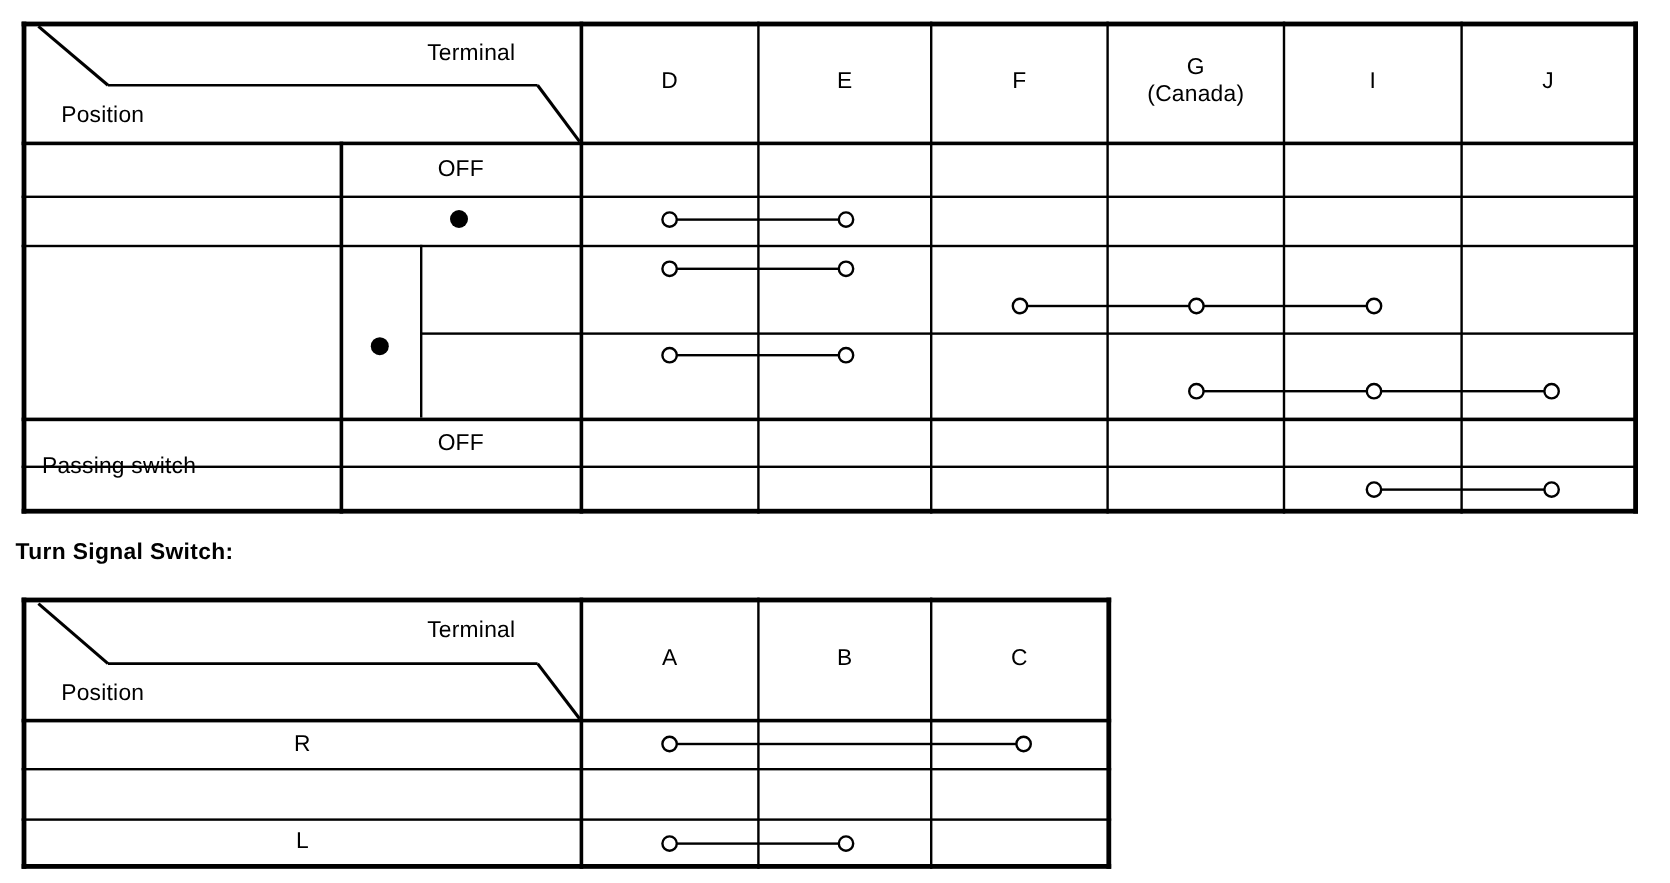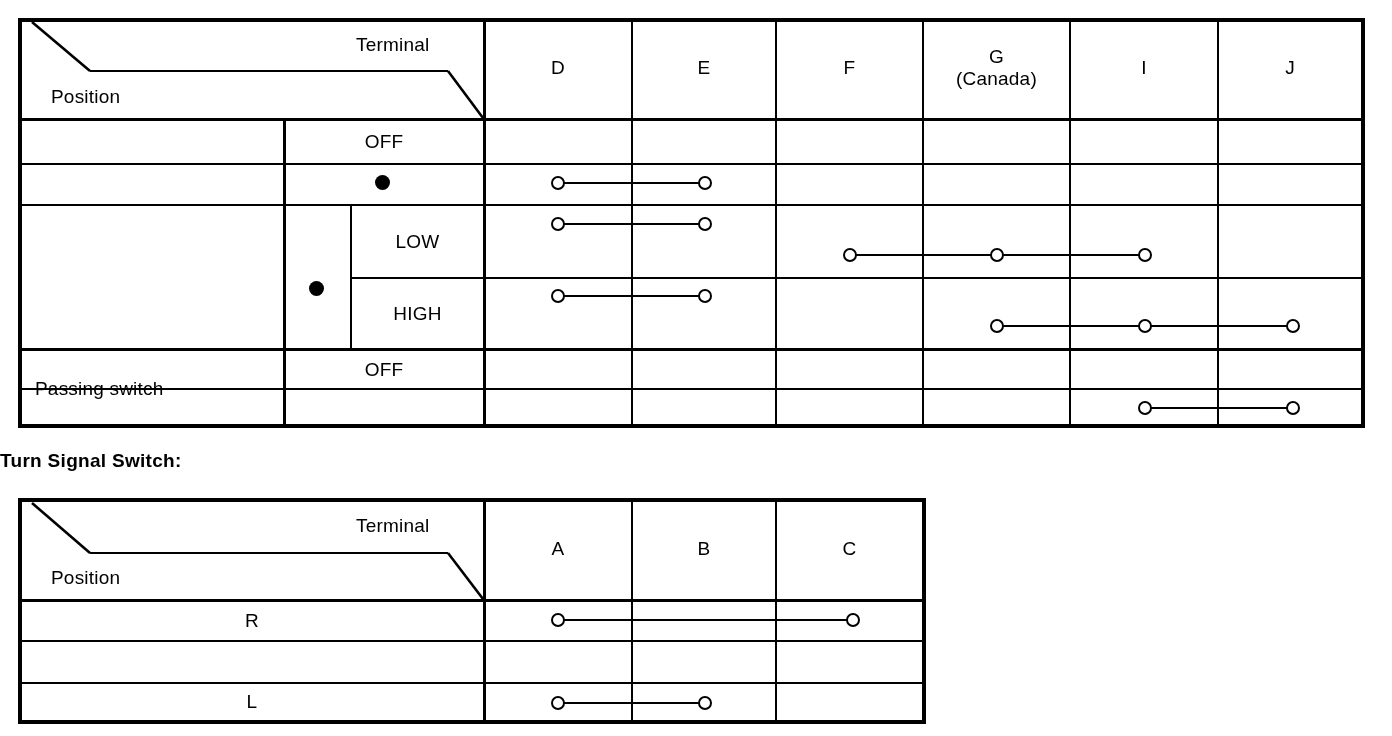--- a/index.html
+++ b/index.html
@@ -134,22 +134,20 @@
     <div class="cell-text" style="left:615px;  top:0; width:142px; height:100px;">E</div>
     <div class="cell-text" style="left:759px;  top:0; width:145px; height:100px;">F</div>
     <div class="cell-text" style="left:906px;  top:0; width:145px; height:100px;">G
 (Canada)</div>
     <div class="cell-text" style="left:1053px; top:0; width:146px; height:100px;">I</div>
     <div class="cell-text" style="left:1201px; top:0; width:142px; height:100px;">J</div>
 
     <div class="cell-text left" style="left:3px; top:333px; width:262px; height:75px;">Passing switch</div>
 
     <div class="cell-text" style="left:267px; top:102px; width:198px; height:43px;">OFF</div>
-    <div class="cell-text" style="left:334px; top:188px; width:131px; height:71px;">LOW</div>
-    <div class="cell-text" style="left:334px; top:261px; width:131px; height:69px;">HIGH</div>
     <div class="cell-text" style="left:267px; top:333px; width:198px; height:37px;">OFF</div>
 
     <div class="dot" style="left:357px; top:157px;"></div>
     <div class="dot" style="left:291px; top:263px;"></div>
 
     <div class="wire" style="left:540px; top:164px; width:147px;"></div>
     <div class="node" style="left:533px; top:158px;"></div>
     <div class="node" style="left:680px; top:158px;"></div>
 
     <div class="wire" style="left:540px; top:205px; width:147px;"></div>
@@ -168,21 +166,21 @@
     <div class="wire" style="left:979px; top:307px; width:295px;"></div>
     <div class="node" style="left:972px; top:301px;"></div>
     <div class="node" style="left:1120px; top:301px;"></div>
     <div class="node" style="left:1268px; top:301px;"></div>
 
     <div class="wire" style="left:1127px; top:389px; width:148px;"></div>
     <div class="node" style="left:1120px; top:383px;"></div>
     <div class="node" style="left:1268px; top:383px;"></div>
   </div>
 
-  <div class="section-title" style="left:0; top:450px;">Turn Signal Switch:</div>
+  <div class="section-title" style="left:13px; top:450px;">Turn Signal Switch:</div>
 
   <div class="abs" style="left:18px; top:498px; width:908px; height:226px;">
 
     <div class="hline" style="left:0;   top:0;     width:908px; height:3.5px;"></div>
     <div class="hline" style="left:0;   top:222px; width:908px; height:3.5px;"></div>
     <div class="vline" style="left:0;   top:0;     width:3.5px; height:226px;"></div>
     <div class="vline" style="left:904px; top:0;    width:3.5px; height:226px;"></div>
 
     <div class="hline" style="left:0; top:101px; width:908px; height:2.6px;"></div>
 

